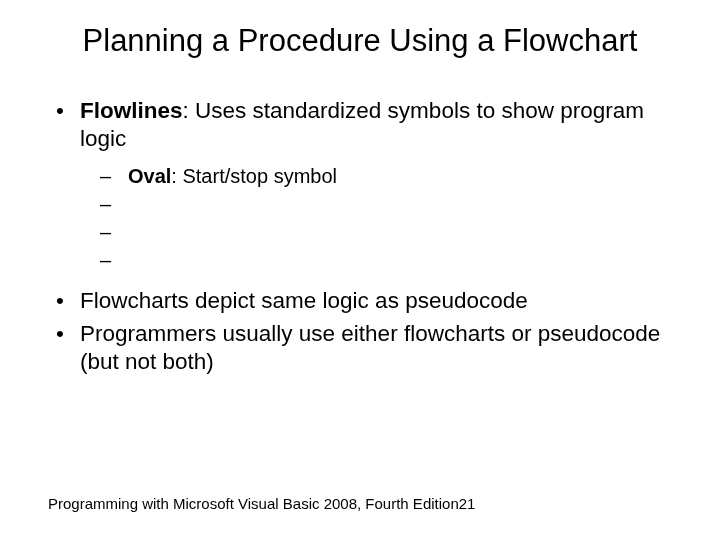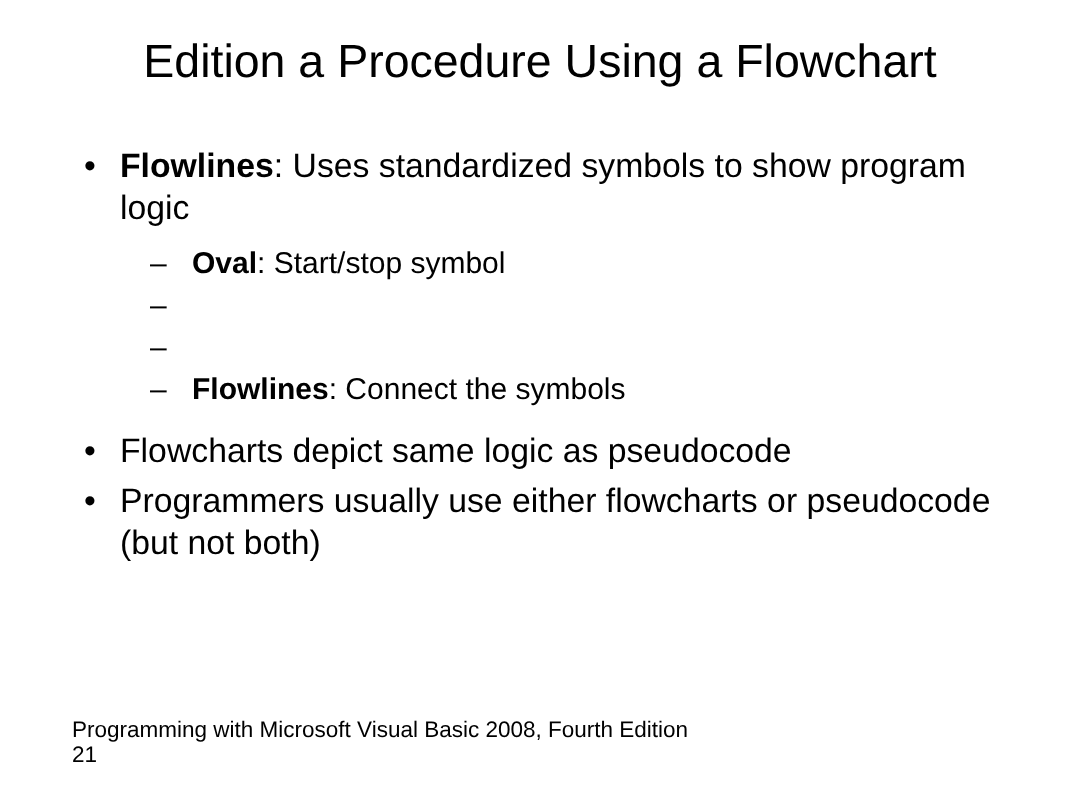--- a/index.html
+++ b/index.html
@@ -52,29 +52,27 @@
   .bullet-l2 .txt {
     flex: 1;
   }
   .bold { font-weight: bold; }
   .footer {
     position: absolute;
     bottom: 28px;
     left: 48px;
     right: 48px;
     display: flex;
-    justify-content: space-between;
     font-size: 15px;
-    flex-direction: column;
   }
 </style>
 </head>
 <body>
 
-<h1 class="title">Edition a Procedure Using a Flowchart</h1>
+<h1 class="title">Planning a Procedure Using a Flowchart</h1>
 
 <div class="content">
 
   <div class="bullet-l1">
     <div class="dot">•</div>
     <div class="txt">
       <span class="bold">Flowlines</span><span>: Uses standardized symbols to show program logic</span>
     </div>
   </div>
 
@@ -84,21 +82,20 @@
       <div class="txt"><span class="bold">Oval</span><span>: Start/stop symbol</span></div>
     </div>
     <div class="bullet-l2">
       <div class="dash">–</div>
     </div>
     <div class="bullet-l2">
       <div class="dash">–</div>
     </div>
     <div class="bullet-l2">
       <div class="dash">–</div>
-      <div class="txt"><span class="bold">Flowlines</span><span>: Connect the symbols</span></div>
     </div>
   </div>
 
   <div class="bullet-l1">
     <div class="dot">•</div>
     <div class="txt">Flowcharts depict same logic as pseudocode</div>
   </div>
 
   <div class="bullet-l1">
     <div class="dot">•</div>

